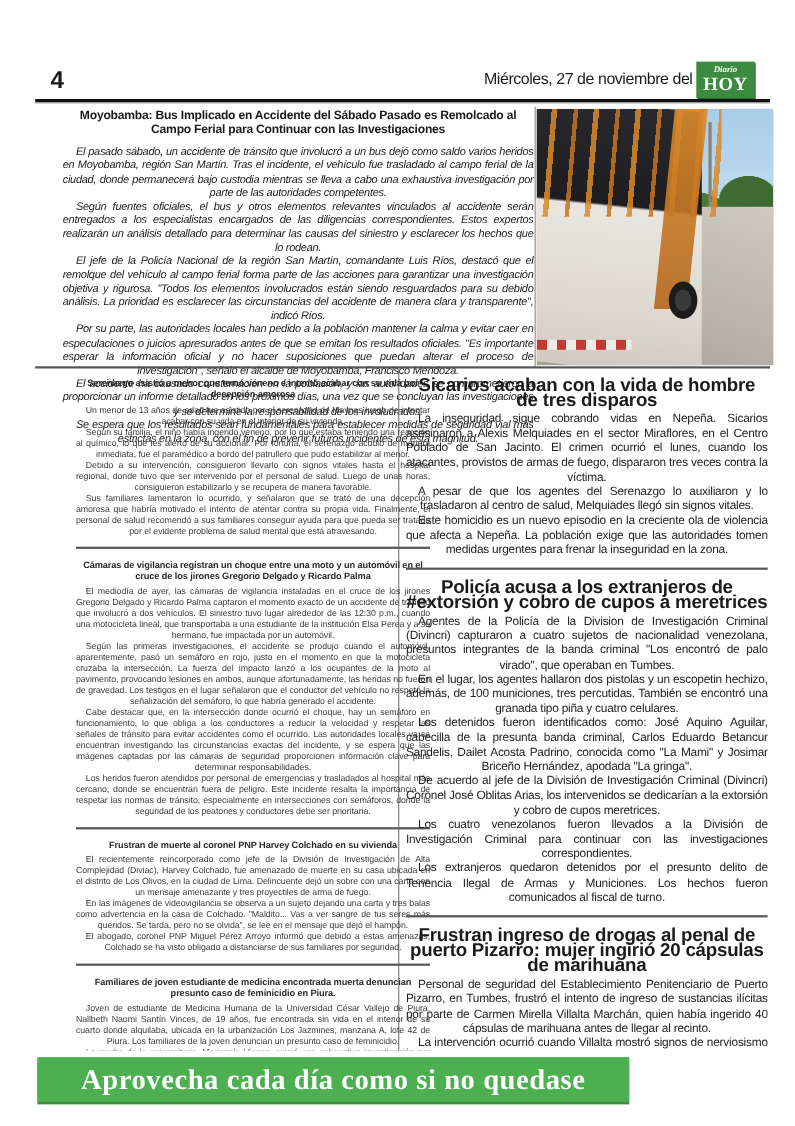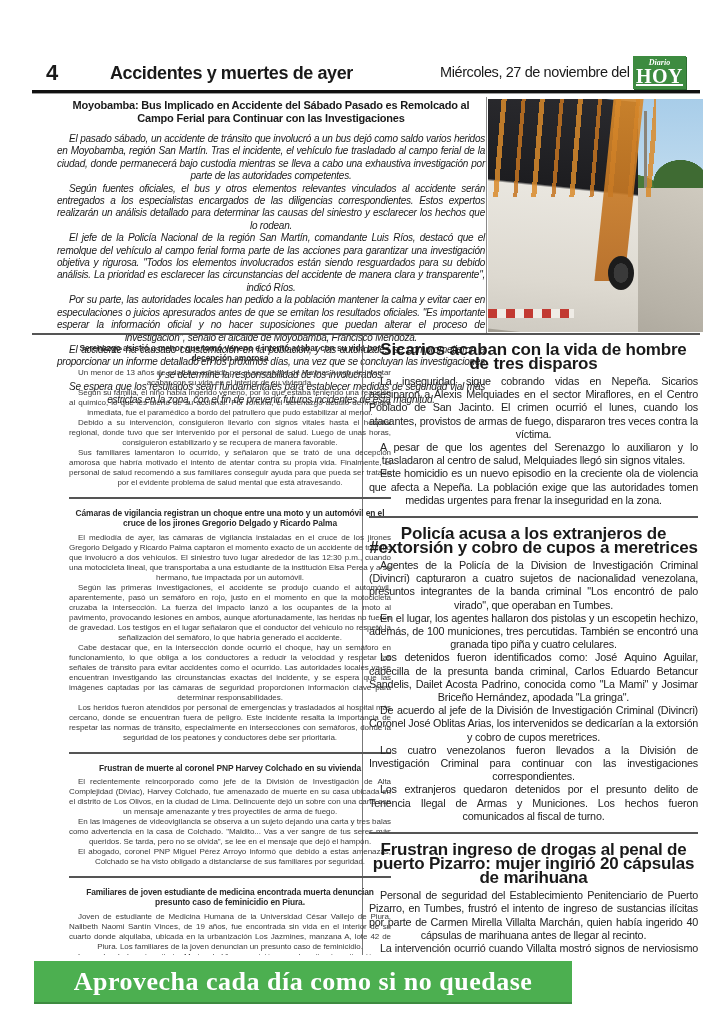--- a/index.html
+++ b/index.html
@@ -6,21 +6,21 @@
   .page{position:relative;width:723px;height:1024px;background:#ffffff;margin:0 auto;
         font-family:"Liberation Sans", sans-serif;color:#1a1a1a;overflow:hidden;}
 
   
   .page-num{position:absolute;left:46px;top:60px;font-size:22px;font-weight:bold;letter-spacing:-0.5px;}
   .section-title{position:absolute;left:110px;top:63px;font-size:18px;font-weight:bold;letter-spacing:-0.4px;}
   .date{position:absolute;left:440px;top:64px;width:192px;font-size:14.5px;text-align:right;letter-spacing:-0.4px;white-space:nowrap;overflow:hidden;}
   .logo{position:absolute;left:633px;top:56px;width:53px;height:33px;background:#3d8b40;
         color:#fff;text-align:center;box-shadow:1px 1px 0 #2c6e31;}
   .logo .logo-top{display:block;font-family:"Liberation Serif",serif;font-size:8px;font-weight:bold;font-style:italic;line-height:9px;margin-top:2px;}
-  .logo .logo-main{display:block;font-family:"Liberation Serif",serif;font-size:20px;font-weight:bold;line-height:19px;letter-spacing:0.5px;text-decoration:underline;}
+  .logo .logo-main{display:block;font-family:"Liberation Serif",serif;font-size:17px;font-weight:bold;line-height:19px;letter-spacing:0.5px;}
   .header-rule{position:absolute;left:32px;top:90px;width:668px;height:4px;
                background:linear-gradient(#111 0 70%,#9a9a9a 70% 100%);}
 
   
   .lead{position:absolute;left:57px;top:97px;width:428px;}
   .lead h2{margin:0 0 8px 0;font-size:11px;line-height:13px;text-align:center;font-weight:bold;letter-spacing:-0.2px;}
   .lead p{margin:0;font-size:10px;line-height:12.4px;text-align:justify;text-align-last:center;
           text-indent:12px;letter-spacing:-0.25px;font-style:italic;}
 
   
@@ -66,21 +66,20 @@
   .banner{position:absolute;left:34px;top:961px;width:538px;height:41px;background:#4caf50;
           color:#ffffff;font-family:"Liberation Serif",serif;font-weight:bold;font-size:26px;
           text-align:center;line-height:41px;letter-spacing:0.5px;box-shadow:0 2px 0 #3d8b40;}
 </style>
 </head>
 <body>
 
 <div class="page">
 
   <div class="page-num">4</div>
-  <div class="section-title">Accidentes y muertes de ayer</div>
   <div class="date">Miércoles, 27 de noviembre del 202</div>
   <div class="logo">
     <span class="logo-top">Diario</span>
     <span class="logo-main">HOY</span>
   </div>
   <div class="header-rule"></div>
 
   <div class="lead article">
     <h2>Moyobamba: Bus Implicado en Accidente del Sábado Pasado es Remolcado al Campo Ferial para Continuar con las Investigaciones</h2>
     <div>

